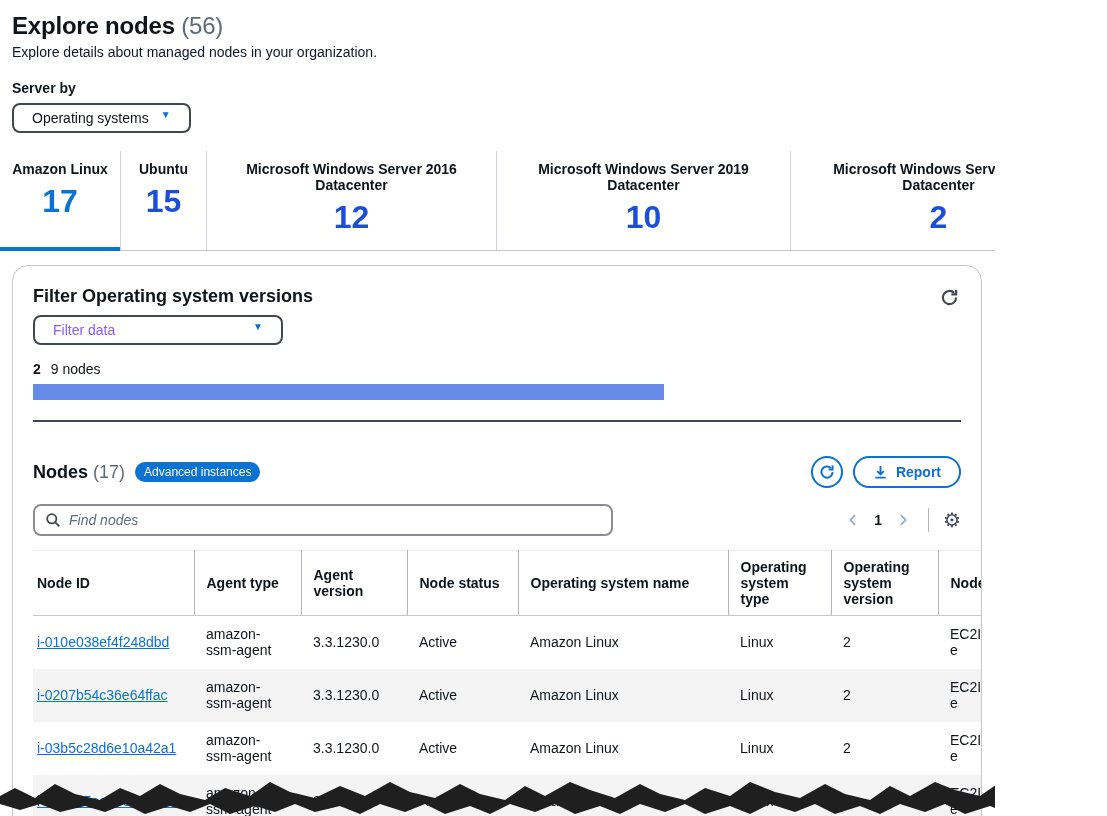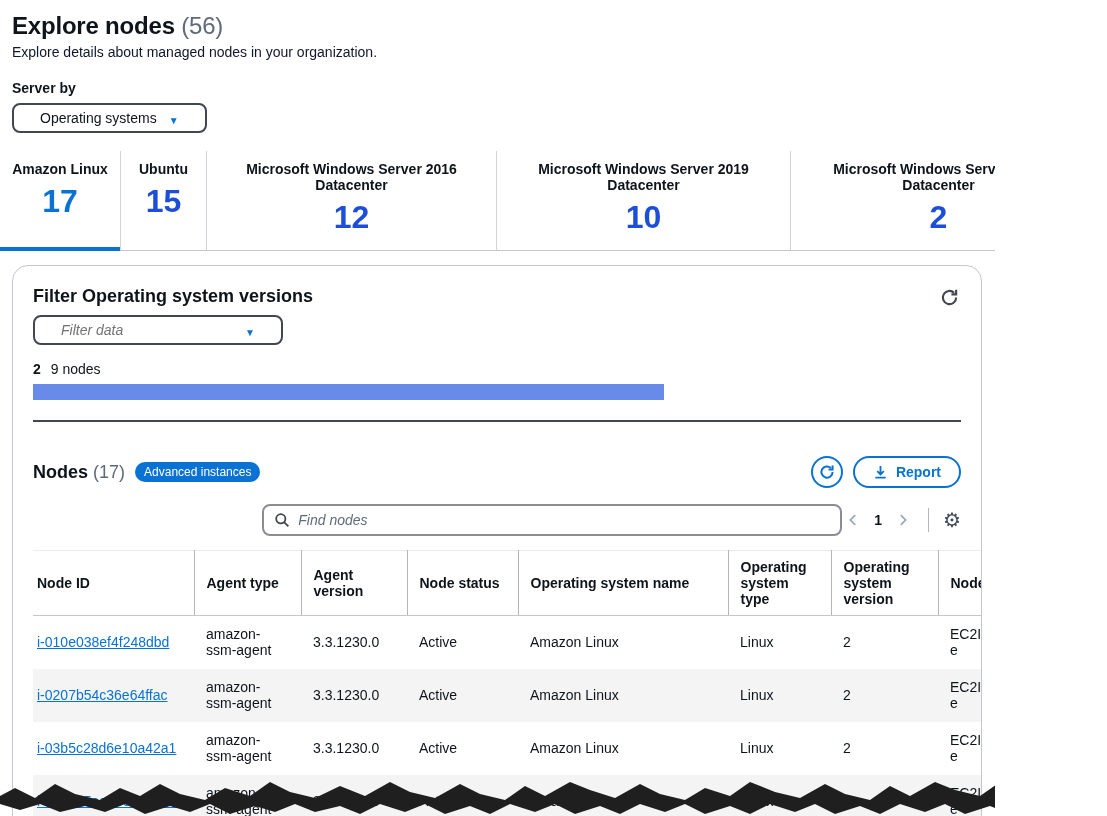--- a/index.html
+++ b/index.html
@@ -8,22 +8,22 @@
   #page { position:relative; width:995px; height:816px; overflow:hidden; background:#fff; }
 
   
   .page-header { padding:12px 0 0 12px; }
   .page-title { font-size:24px; font-weight:bold; letter-spacing:-0.2px; }
   .page-title .count { color:#5f6b7a; font-weight:normal; }
   .page-subtitle { font-size:14px; color:#0f172a; margin-top:4px; }
 
   .groupby { padding:20px 0 0 12px; }
   .groupby-label { font-size:14px; font-weight:bold; }
-  .select-btn { display:inline-flex; align-items:flex-end; gap:12px; margin-top:7px;
-    border:2px solid #424650; border-radius:8px; background:#fff; padding:5px 26px;
+  .select-btn { display:inline-flex; align-items:flex-start; gap:12px; margin-top:7px;
+    border:2px solid #424650; border-radius:8px; background:#fff; padding:5px 18px;
     font-size:14px; color:#0f141a; cursor:pointer; font-family:inherit; }
   .caret { color:#0972d3; font-size:10px; line-height:1; }
 
   
   .tabs { display:flex; margin-top:18px; border-bottom:1px solid #c6c6cd; width:1107px; }
   .tab { position:relative; text-align:center; padding:10px 6px 14px 6px; cursor:pointer; }
   .tab { border-right:1px solid #d1d5db; }
   .tab:nth-child(1){ width:121px; margin-left:0; }
   .tab:nth-child(2){ width:86px; }
   .tab:nth-child(3){ width:290px; }
@@ -33,42 +33,42 @@
   .tab-count { font-size:32px; font-weight:bold; color:#1d4ed8; margin-top:6px; }
   .tab.active .tab-count { color:#0972d3; }
   .tab.active::after { content:""; position:absolute; left:0; right:0; bottom:-1px; height:4px; background:#0972d3; }
 
   
   .card { position:relative; margin:14px 13px 0 12px; border:1px solid #c6c6cd;
     border-radius:16px; padding:20px; height:620px; overflow:hidden; background:#fff; }
 
   .filter-label { font-size:18px; font-weight:bold; }
   .filter-select { width:250px; justify-content:space-between; margin-top:8px; }
-  .filter-placeholder { font-style:italic; color:#737373; }
+  .filter-placeholder { color:#8b5cf6; }
   .panel-refresh { position:absolute; top:22px; right:22px; color:#424650; cursor:pointer; }
 
   .chart { margin-top:16px; }
   .chart-labels { font-size:14px; }
   .chart-cat { font-weight:bold; margin-right:10px; }
   .chart-bar { height:16px; background:#688ae8; margin-top:7px; }
   .chart-axis { border-bottom:2px solid #424650; margin-top:20px; }
 
   .nodes-head { display:flex; align-items:center; justify-content:space-between; margin-top:34px; }
   .nodes-title-wrap { display:flex; align-items:center; gap:10px; }
   .nodes-title { font-size:18px; font-weight:bold; }
   .nodes-title .count { color:#5f6b7a; font-weight:normal; }
   .badge { background:#0972d3; color:#fff; font-size:12px; padding:3px 9px; border-radius:10px; }
   .head-actions { display:flex; align-items:center; gap:10px; }
   .icon-btn-round { width:32px; height:32px; border-radius:50%; border:2px solid #0972d3;
     background:#fff; color:#0972d3; display:flex; align-items:center; justify-content:center; cursor:pointer; }
   .report-btn { display:inline-flex; align-items:center; gap:8px; height:32px; padding:0 18px;
     border:2px solid #0972d3; border-radius:16px; background:#fff; color:#0972d3;
     font-size:14px; font-weight:bold; cursor:pointer; font-family:inherit;justify-content:flex-end; }
 
-  .toolbar { display:flex; align-items:center; justify-content:flex-end; margin-top:16px; }
+  .toolbar { display:flex; align-items:center; justify-content:space-between; margin-top:16px; }
   .search-box { display:flex; align-items:center; gap:8px; width:580px; height:32px;
     border:2px solid #8c8c94; border-radius:8px; padding:0 10px; color:#5f6b7a; }
   .search-box input { border:none; outline:none; flex:1; font-size:14px; font-style:italic;
     font-family:inherit; color:#0f141a; background:transparent; }
   .search-box input::placeholder { color:#5f6b7a; font-style:italic; }
   .pager { display:flex; align-items:center; gap:4px; }
   .pager-btn { background:none; border:none; color:#9ba7b6; cursor:pointer; padding:4px; display:flex; }
   .page-num { font-size:14px; font-weight:bold; color:#0f141a; padding:0 6px; }
   .pager-divider { width:1px; height:24px; background:#b4b4bb; margin:0 10px; }
   .gear-btn { background:none; border:none; color:#414d5c; font-size:20px; cursor:pointer; line-height:1; }

